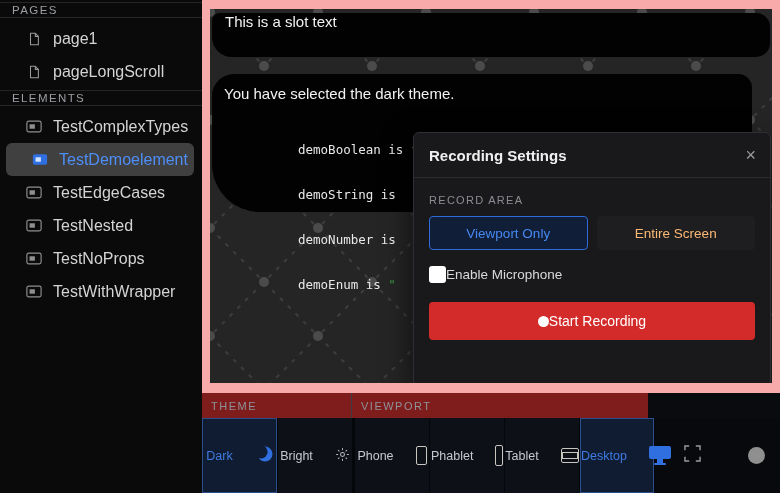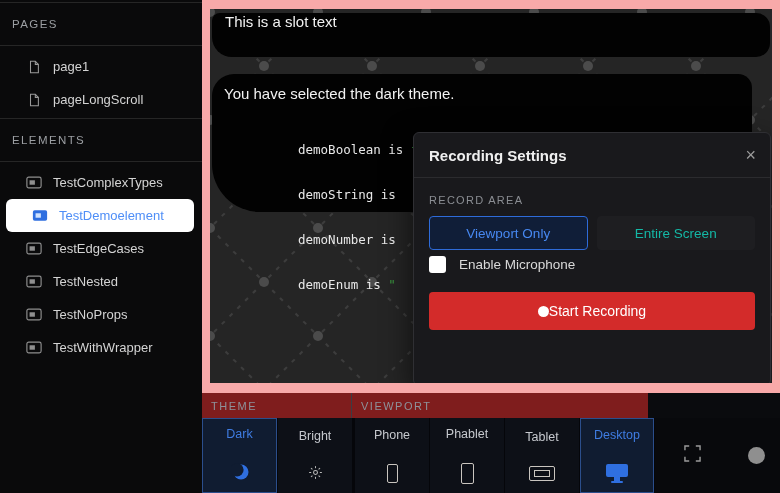--- a/index.html
+++ b/index.html
@@ -2,27 +2,27 @@
 <html><head>
 <meta charset="utf-8">
 <style>
   * { margin:0; padding:0; box-sizing:border-box; }
   html,body { background:#000; }
   body { font-family:"Liberation Sans", sans-serif; }
   .app { position:relative; width:780px; height:493px; background:#0a0a0b; overflow:hidden; }
 
   
   .sidebar { position:absolute; left:0; top:0; width:202px; height:493px; background:#0a0a0b; }
-  .side-header { height:44px; display:flex; align-items:center; padding-left:12px;
+  .side-header { height:16px; display:flex; align-items:center; padding-left:12px;
                  border-top:1px solid #262626; border-bottom:1px solid #262626;
                  color:#9c9fa3; font-size:11.5px; letter-spacing:1.4px; margin-top:2px; }
   .side-item { height:33px; display:flex; align-items:center; gap:11px; padding-left:26px;
-               color:#d4d4d4; font-size:13px; cursor:pointer; }
+               color:#d4d4d4; font-size:16px; cursor:pointer; }
   .side-item .ic { width:16px; display:flex; justify-content:center; }
-  .side-item.selected { background:#ffffff; border-radius:6px; margin:0 8px 0 6px; color:#4e8ef7; }
+  .side-item.selected { background:#404040; border-radius:6px; margin:0 8px 0 6px; color:#4e8ef7; }
   .side-gap { height:4px; }
 
   
   .preview { position:absolute; left:202px; top:0; width:578px; height:393px;
              background:#f8a9a9; padding:9px 8px 10px 8px; }
   .canvas { position:relative; width:100%; height:100%; background:#252525; overflow:hidden; }
   .canvas svg.pattern { position:absolute; left:0; top:0; }
 
   .slot-bar { position:absolute; left:2px; top:4px; right:2px; height:44px; background:#020202;
               border-radius:8px 14px 14px 20px; color:#f2f2f2; font-size:15px;
@@ -41,41 +41,41 @@
   .modal-header { height:45px; display:flex; align-items:center; justify-content:space-between;
                   padding:0 14px 0 15px; border-bottom:1px solid #2b2b2e; }
   .modal-title { color:#efefef; font-size:15px; font-weight:bold; }
   .modal-close { color:#9b9b9b; font-size:18px; line-height:18px; cursor:pointer; }
   .modal-body { padding:16px 15px 16px 15px; }
   .mini-label { color:#8b8e93; font-size:11px; letter-spacing:1.3px; }
   .seg-row { display:flex; gap:9px; margin-top:10px; }
   .seg-btn { flex:1; height:34px; display:flex; align-items:center; justify-content:center;
              font-size:13.5px; border-radius:4px; cursor:pointer; }
   .seg-btn.active { background:#101e38; border:1px solid #2e6bd9; color:#4788f1; }
-  .seg-btn.idle { background:#1e1e21; border:1px solid #1e1e21; color:#14b8a6; }
+  .seg-btn.idle { background:#1e1e21; border:1px solid #1e1e21; color:#fdba74; }
   .audio-label { margin-top:21px; }
-  .mic-row { display:flex; align-items:center; gap:13px; margin-top:6px; }
+  .mic-row { display:flex; align-items:center; margin-top:16px; }
   .checkbox { width:17px; height:17px; background:#ffffff; border-radius:3px; cursor:pointer; }
   .mic-text { color:#d9d9d9; font-size:13.5px; }
   .start-btn { margin-top:19px; height:38px; background:#d32b2a; border-radius:4px;
                display:flex; align-items:center; justify-content:center; 
                color:#ffffff; font-size:14px; cursor:pointer; }
   .rec-dot { width:11px; height:11px; border-radius:50%; background:#ffffff; }
 
   
   .toolbar { position:absolute; left:202px; top:393px; width:578px; height:100px;
              background:#05060a; display:flex; flex-direction:column; }
   .tb-head { height:25px; display:flex; }
   .tb-head-seg { background:#7f1d1d; display:flex; align-items:center; padding-left:9px;
                  color:#8e929a; font-size:11px; letter-spacing:1.5px; }
   .tb-head-theme { width:150px; border-right:1px solid #3a3d44; }
   .tb-head-viewport { width:296px; }
   .tb-head-rest { flex:1; background:#0a0b0e; }
   .tb-body { flex:1; display:flex; }
-  .tb-cell { width:74px; margin-right:1px; background:#0d1017; display:flex; flex-direction:column;
+  .tb-cell { width:74px; margin-right:1px; background:#0d1017; display:flex; flex-direction:row;
              align-items:center; justify-content:center; gap:22px; color:#c6c9ce; font-size:12.5px;
              cursor:pointer; border:1px solid #0d1017; }
   .tb-cell.selected { background:#101c31; border:1px solid #2b4e8c; color:#3f7ce2; }
   .tb-sep { width:2px; background:#05060a; }
   .tb-rest { flex:1; background:#08090c; display:flex; align-items:center; gap:47px; padding-left:29px; }
 
   
   .icon-phone { width:11px; height:19px; border:1.5px solid #c9c5bf; border-radius:2px; }
   .icon-phablet { width:13px; height:21px; border:1.5px solid #c9c5bf; border-radius:2px; }
   .icon-tablet { width:26px; height:15px; border:1.5px solid #c9c5bf; border-radius:2px;

